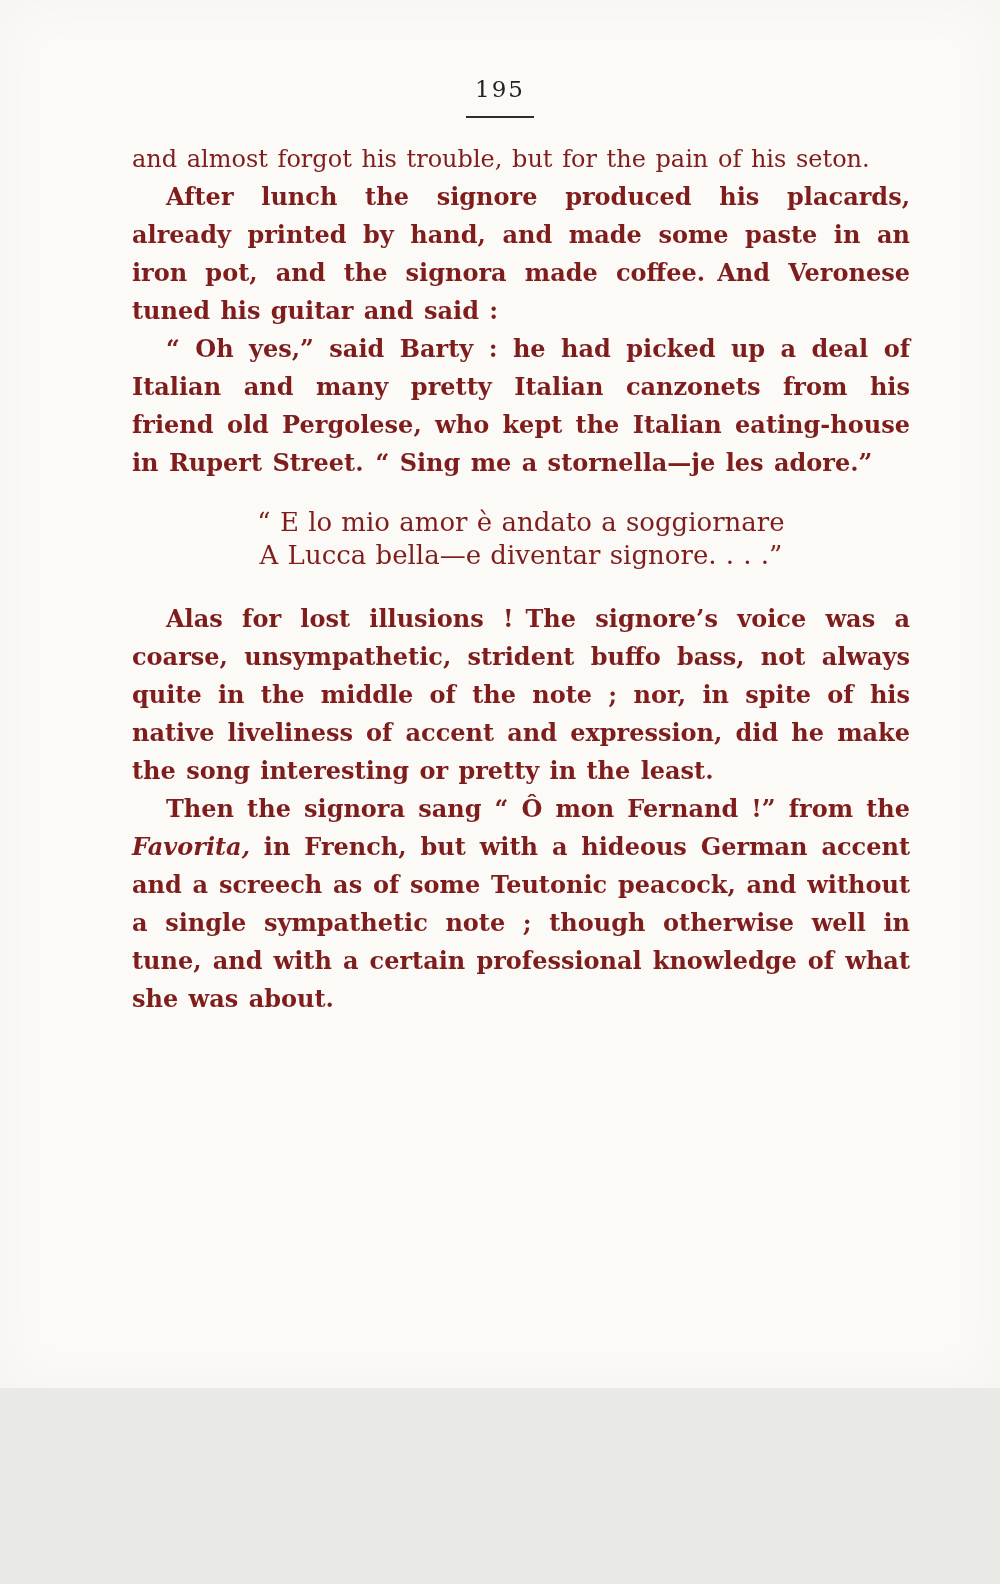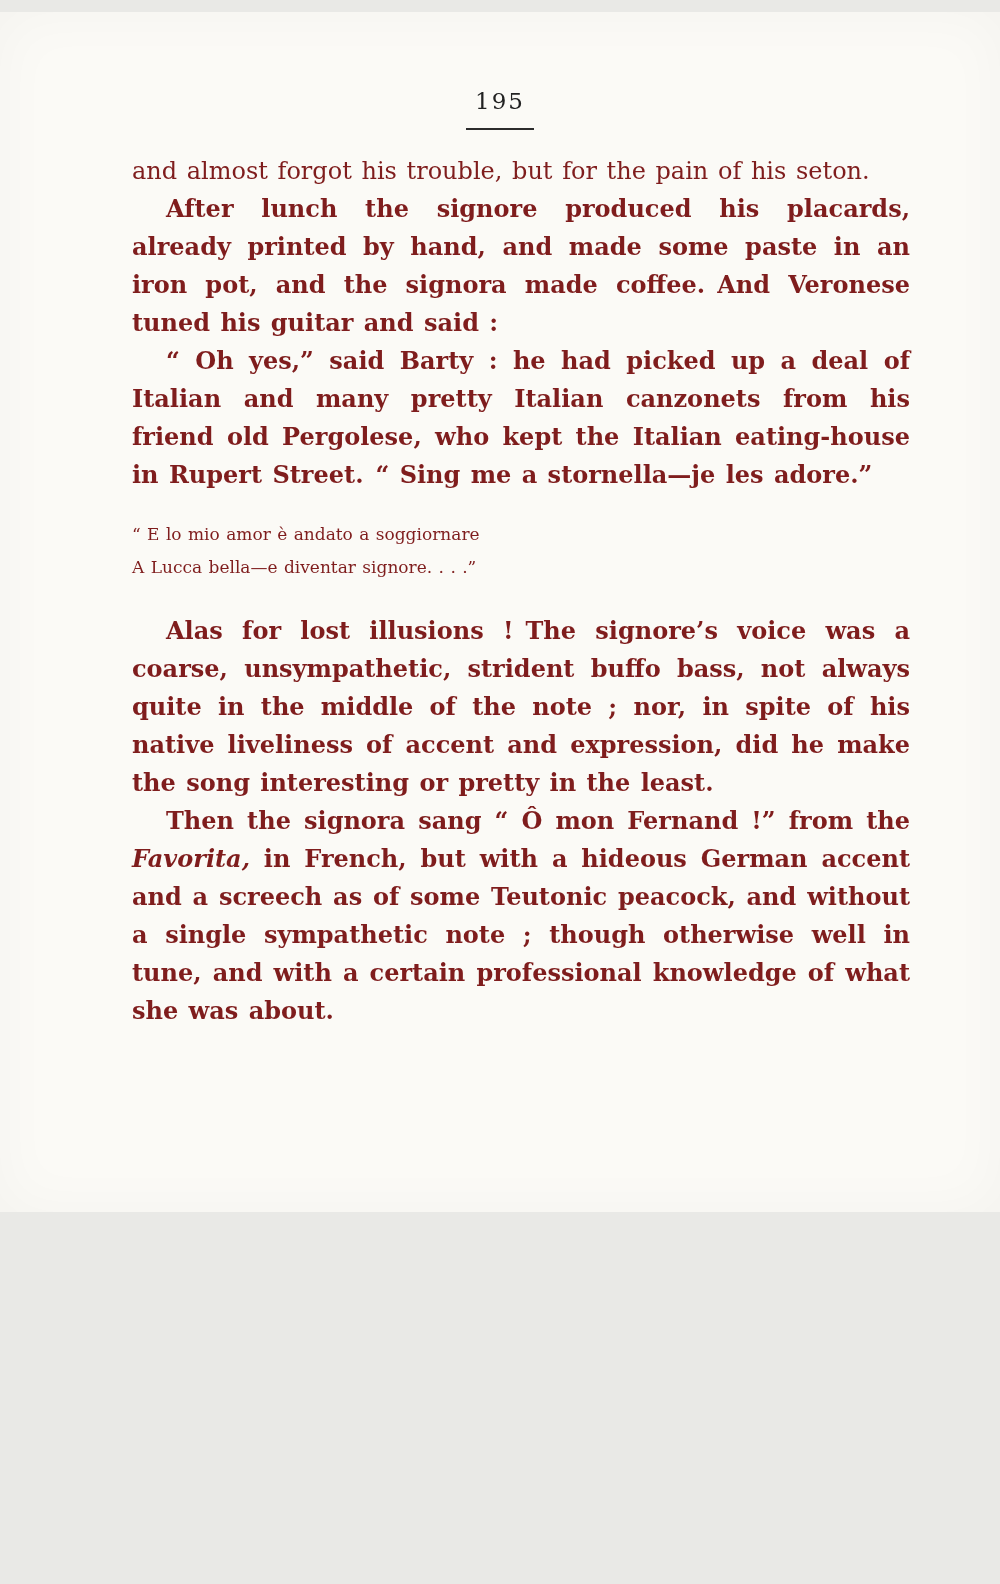--- a/index.html
+++ b/index.html
@@ -3,22 +3,22 @@
 <meta charset="utf-8">
 <style>
   html, body {
     margin: 0;
     padding: 0;
     background: #e9e9e6;
   }
   .page {
     position: relative;
     width: 1000px;
-    height: 1200px;
-    margin: 12px auto;
+    height: 1388px;
+    margin: 0 auto;
     background: #fbfaf6;
     overflow: hidden;
     box-shadow: inset 0 0 60px rgba(0,0,0,0.03);
     font-family: "DejaVu Serif", "Liberation Serif", serif;
     color: #1d1d1d;
   }
   .page-number {
     position: absolute;
     top: 76px;
     left: 0;
@@ -46,22 +46,23 @@
     line-height: 38px;
     text-align: justify;
     text-justify: inter-word;
     word-spacing: 2px;
     color: #7f1d1d;
   }
   .para { margin: 0; }
   .para.indent { text-indent: 34px; font-weight: bold; }
   .para.noindent { text-indent: 0; }
   .para.verse {
+    text-align: center;
     text-indent: 0;
-    font-size: 17px;
+    font-size: 26px;
     line-height: 33px;
     margin: 24px 0 28px 0;
     word-spacing: 1px;
   }
   .para i { font-style: italic; }
 </style>
 </head>
 <body>
 
 <div class="page">

